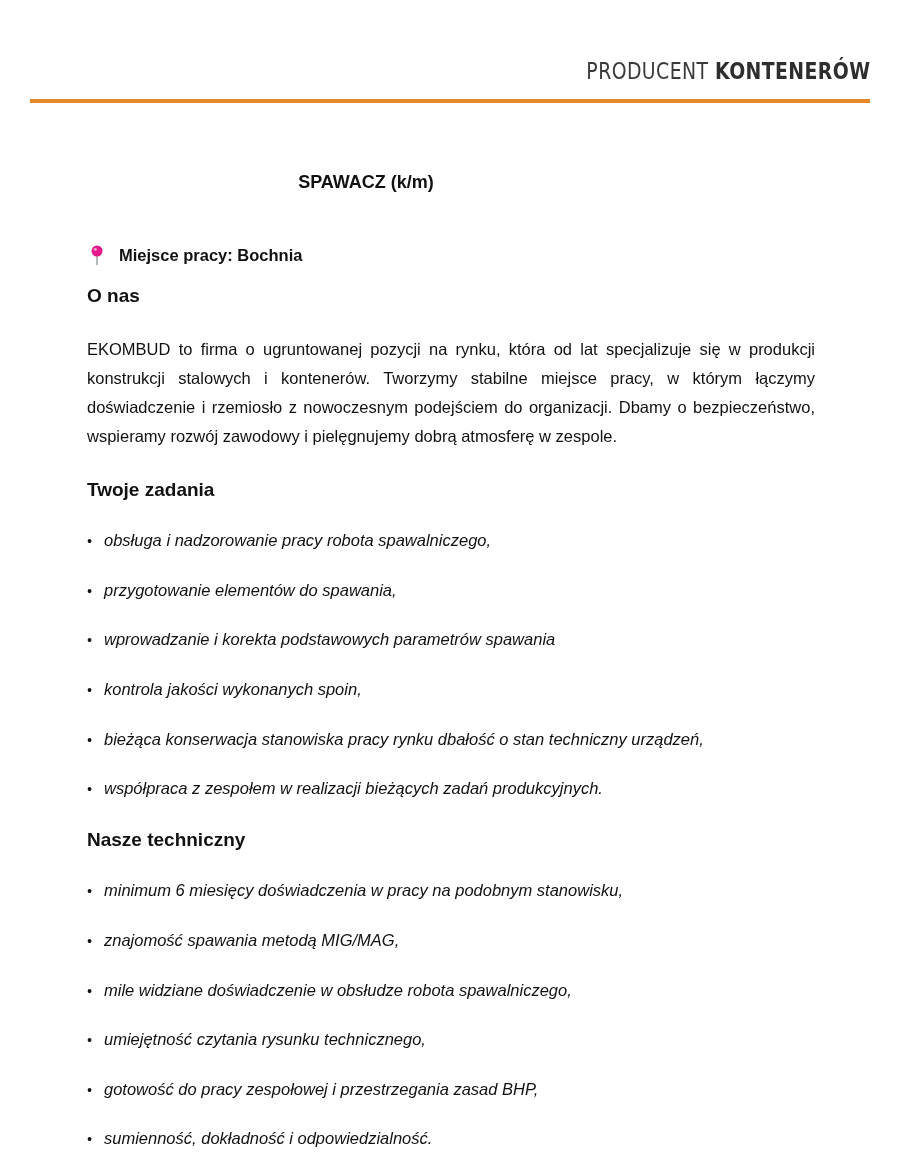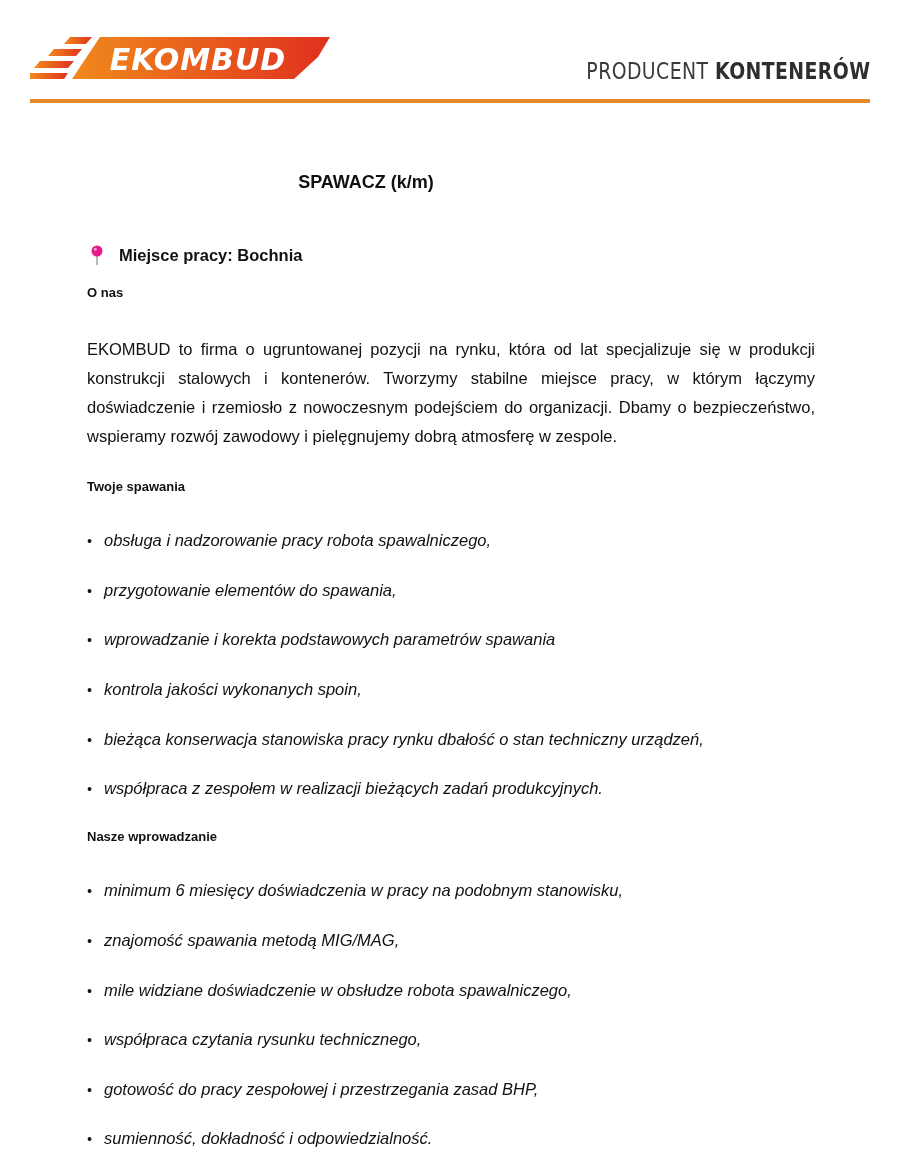--- a/index.html
+++ b/index.html
@@ -79,21 +79,21 @@
     .pin {
       width: 14px;
       height: 20px;
       margin-right: 15px;
       margin-left: 3px;
     }
     .h2 {
       position: absolute;
       left: 0;
       font-weight: bold;
-      font-size: 13px;
+      font-size: 19px;
     }
     .para {
       position: absolute;
       left: 0;
       top: 335px;
       width: 728px;
       font-size: 16.5px;
       line-height: 29px;
       text-align: justify;
       text-align-last: left;
@@ -108,38 +108,20 @@
     .bullet .dot {
       display: inline-block;
       width: 17px;
       font-size: 14px;
     }
   </style>
 </head>
 <body>
 
 <div class="header">
-  <div class="logo">
-    <svg width="302" height="48" viewBox="0 0 302 48">
-      <defs>
-        <linearGradient id="lg" x1="0" y1="0" x2="1" y2="0">
-          <stop offset="0" stop-color="#f08a1c"></stop>
-          <stop offset="1" stop-color="#e0301e"></stop>
-        </linearGradient>
-      </defs>
-
-      <polygon points="40,2 62,2 56,9 34,9" fill="url(#lg)"></polygon>
-      <polygon points="24,14 52,14 46,21 18,21" fill="url(#lg)"></polygon>
-      <polygon points="10,26 44,26 38,33 4,33" fill="url(#lg)"></polygon>
-      <polygon points="0,38 38,38 34,44 0,44" fill="url(#lg)"></polygon>
-
-      <polygon points="70,2 300,2 288,22 264,44 42,44" fill="url(#lg)"></polygon>
-      <text x="168" y="35" text-anchor="middle" font-family="DejaVu Sans, sans-serif" font-weight="bold" font-style="italic" font-size="30" fill="#ffffff" letter-spacing="1">EKOMBUD</text>
-    </svg>
-  </div>
   <div class="tagline">
     <span class="light">PRODUCENT</span><span class="bold">KONTENERÓW</span>
   </div>
   <div class="header-rule"></div>
 </div>
 
 <div class="title">SPAWACZ (k/m)</div>
 
 <div class="content">
   <div class="location">
@@ -147,28 +129,28 @@
       <line x1="7" y1="8" x2="7" y2="20" stroke="#9a9a9a" stroke-width="1.4"></line>
       <circle cx="7" cy="6" r="5.5" fill="#e6198a"></circle>
       <circle cx="5.3" cy="4.3" r="1.5" fill="#f7a3cf"></circle>
     </svg>
     <span>Miejsce pracy: Bochnia</span>
   </div>
 
   <div class="h2" style="top:285px">O nas</div>
   <div class="para">EKOMBUD to firma o ugruntowanej pozycji na rynku, która od lat specjalizuje się w produkcji konstrukcji stalowych i kontenerów. Tworzymy stabilne miejsce pracy, w którym łączymy doświadczenie i rzemiosło z nowoczesnym podejściem do organizacji. Dbamy o bezpieczeństwo, wspieramy rozwój zawodowy i pielęgnujemy dobrą atmosferę w zespole.</div>
 
-  <div class="h2" style="top:479px">Twoje spawania</div>
+  <div class="h2" style="top:479px">Twoje zadania</div>
   <div class="bullet" style="top:531px"><span class="dot">•</span><span>obsługa i nadzorowanie pracy robota spawalniczego,</span></div>
   <div class="bullet" style="top:581px"><span class="dot">•</span><span>przygotowanie elementów do spawania,</span></div>
   <div class="bullet" style="top:630px"><span class="dot">•</span><span>wprowadzanie i korekta podstawowych parametrów spawania</span></div>
   <div class="bullet" style="top:680px"><span class="dot">•</span><span>kontrola jakości wykonanych spoin,</span></div>
   <div class="bullet" style="top:730px"><span class="dot">•</span><span>bieżąca konserwacja stanowiska pracy rynku dbałość o stan techniczny urządzeń,</span></div>
   <div class="bullet" style="top:779px"><span class="dot">•</span><span>współpraca z zespołem w realizacji bieżących zadań produkcyjnych.</span></div>
 
-  <div class="h2" style="top:829px">Nasze wprowadzanie</div>
+  <div class="h2" style="top:829px">Nasze techniczny</div>
   <div class="bullet" style="top:881px"><span class="dot">•</span><span>minimum 6 miesięcy doświadczenia w pracy na podobnym stanowisku,</span></div>
   <div class="bullet" style="top:931px"><span class="dot">•</span><span>znajomość spawania metodą MIG/MAG,</span></div>
   <div class="bullet" style="top:981px"><span class="dot">•</span><span>mile widziane doświadczenie w obsłudze robota spawalniczego,</span></div>
-  <div class="bullet" style="top:1030px"><span class="dot">•</span><span>współpraca czytania rysunku technicznego,</span></div>
+  <div class="bullet" style="top:1030px"><span class="dot">•</span><span>umiejętność czytania rysunku technicznego,</span></div>
   <div class="bullet" style="top:1080px"><span class="dot">•</span><span>gotowość do pracy zespołowej i przestrzegania zasad BHP,</span></div>
   <div class="bullet" style="top:1129px"><span class="dot">•</span><span>sumienność, dokładność i odpowiedzialność.</span></div>
 </div>
 
 </body></html>

